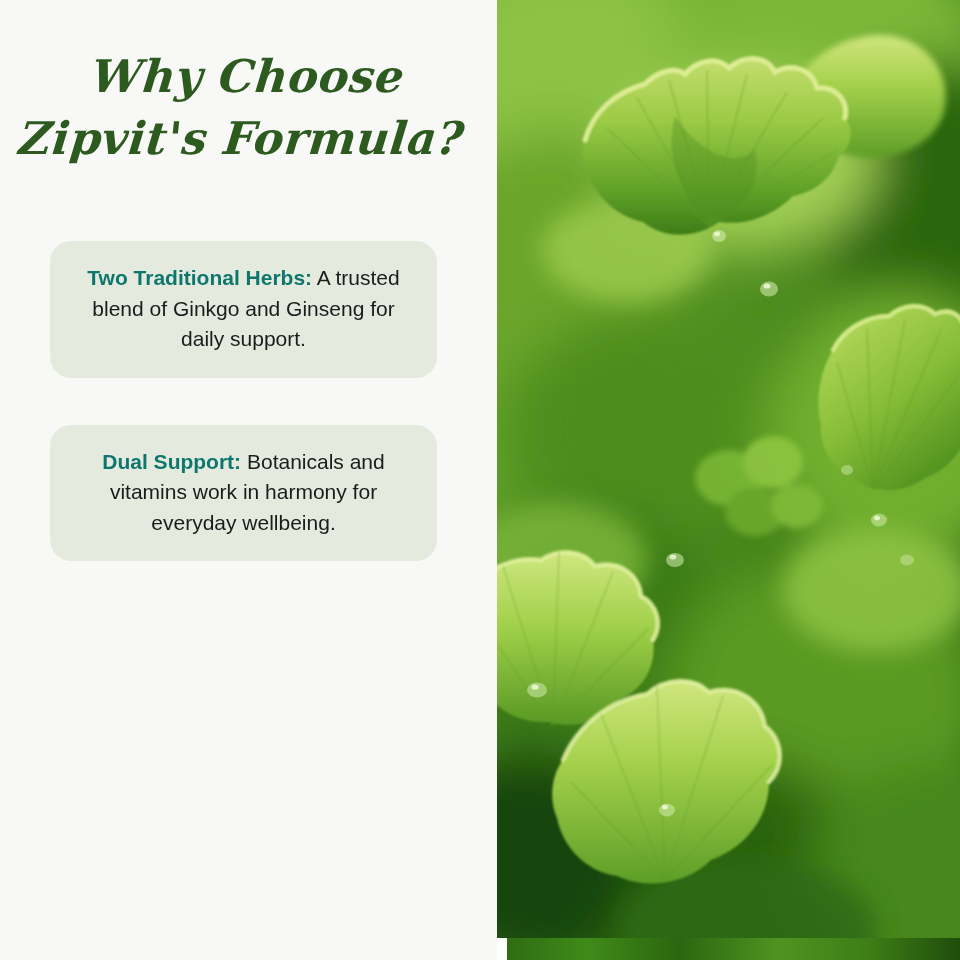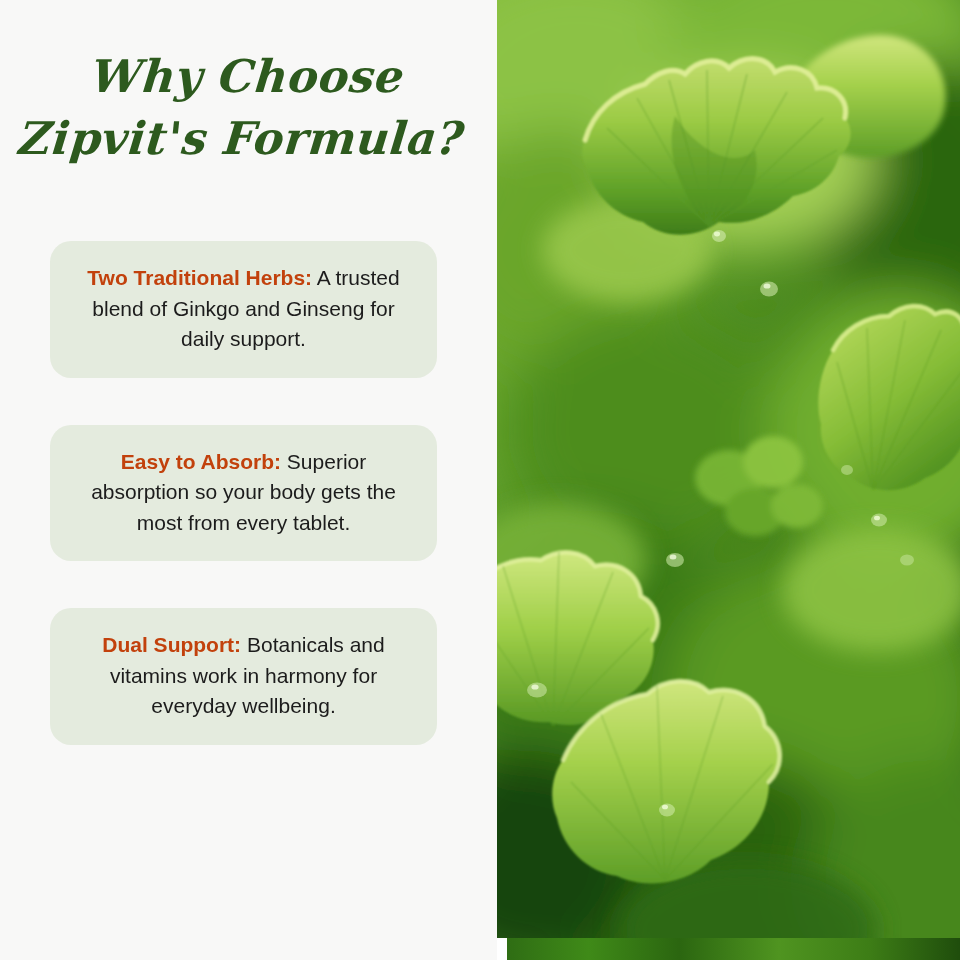--- a/index.html
+++ b/index.html
@@ -63,21 +63,21 @@
     padding: 22px 22px 23px 22px;
     margin-bottom: 47px;
     text-align: center;
     color: #1b1b1b;
     font-size: 21px;
     line-height: 30.5px;
   }
   .card:last-child { margin-bottom: 0; }
   .card .lead {
     font-weight: bold;
-    color: #c2410c;
+    color: #0f766e;
   }
   .card .body {
     font-weight: normal;
     color: #1c1c1c;
   }
 
   
   #photo-panel {
     position: absolute;
     left: 497px;
@@ -117,23 +117,20 @@
       <span class="hl-line hl-line-2">Zipvit's Formula?</span>
     </div>
 
     <div id="cards">
 
       <div class="card">
         <span class="lead">Two Traditional Herbs:</span><span class="body"> A trusted blend of Ginkgo and Ginseng for daily support.</span>
       </div>
 
 
-      <div class="card">
-        <span class="lead">Easy to Absorb:</span><span class="body"> Superior absorption so your body gets the most from every tablet.</span>
-      </div>
 
       <div class="card">
         <span class="lead">Dual Support:</span><span class="body"> Botanicals and vitamins work in harmony for everyday wellbeing.</span>
       </div>
 
     </div>
   </div>
 
   <div id="photo-panel">
     <svg width="463" height="938" viewBox="0 0 463 938" xmlns="http://www.w3.org/2000/svg">

